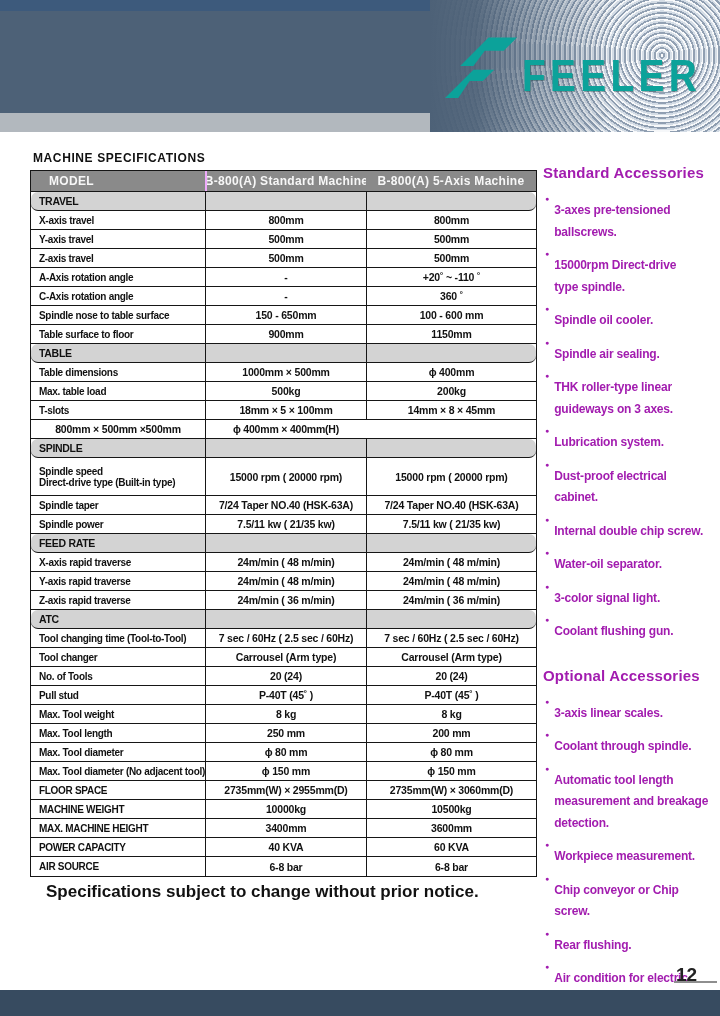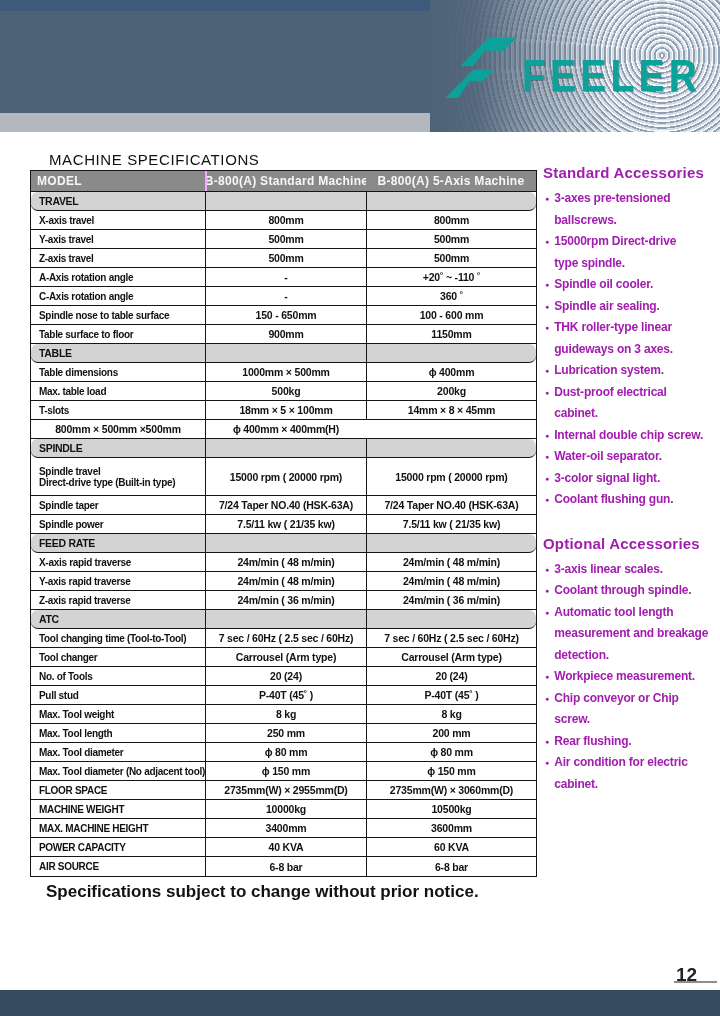--- a/index.html
+++ b/index.html
@@ -22,52 +22,52 @@
   }
   
   .logo { position:absolute; left:444px; top:28px; display:flex; align-items:flex-end; }
   .logo-icon { width:74px; height:72px; }
   .logo-text {
     display:inline-block; font-weight:bold; font-size:44px; line-height:1;
     color:#0ca29a; letter-spacing:5px; transform:scaleX(0.88); transform-origin:left bottom;
     margin-left:4px; margin-bottom:2px; text-shadow:1px 1px 0 rgba(20,60,60,0.35);
   }
   
-  .spec-title { position:absolute; left:33px; top:151px; font-size:15px; font-weight:normal; letter-spacing:0.6px; color:#111;margin-left:16px; }
+  .spec-title { position:absolute; left:33px; top:151px; font-size:12px; font-weight:bold; letter-spacing:0.6px; color:#111; }
   .footnote   { position:absolute; left:46px; top:882px; font-size:17px; font-weight:600; color:#111; }
   .pageno     { position:absolute; left:676px; top:964px; font-size:19px; font-weight:bold; color:#222; }
   .pageline   { position:absolute; left:674px; top:981px; width:43px; height:2px; background:#8e8e8e; }
   
   .spec-table {
     position:absolute; left:30px; top:170px; width:507px;
     border:1px solid #161616; background:#fff;
   }
   .trow { display:grid; grid-template-columns:174px 161px 170px; height:19px; border-bottom:1px solid #161616; }
   .trow:last-child { border-bottom:none; }
   .trow.tall { height:38px; }
   .thead { display:grid; grid-template-columns:174px 161px 170px; height:21px; background:#8a8a8a; border-bottom:1px solid #161616; }
   .thead .cell { color:#f7f7f7; font-size:12px; font-weight:600; letter-spacing:0.3px; }
-  .thead .cell:nth-child(1) { justify-content:flex-start; padding-left:6px; }
+  .thead .cell:nth-child(1) { justify-content:flex-start; padding-left:18px; }
   .thead .cell:nth-child(2) { border-left:2px solid #f0abfc; }
   .cell { display:flex; align-items:center; justify-content:center; overflow:hidden; white-space:nowrap; }
   .cell.label {
     justify-content:flex-start; padding-left:8px; font-size:10px; font-weight:600;
     letter-spacing:-0.3px; color:#111; flex-direction:column; align-items:flex-start; justify-content:center;
   }
   .cell.val { font-size:10.5px; font-weight:600; letter-spacing:-0.2px; color:#111; }
   .trow .cell:nth-child(2), .trow .cell:nth-child(3) { border-left:1px solid #161616; }
   .trow.section { background:#d3d3d3;border-radius:7px; }
   .trow.section .cell.label { font-size:10.5px; font-weight:600; }
   
   .sidebar { position:absolute; left:543px; top:164px; width:178px; color:#a21caf; }
   .acc-title { font-size:15px; font-weight:bold; letter-spacing:0.2px; margin-bottom:7px; }
   .acc-title.optional { margin-top:24px; }
   .acc-item { display:flex; align-items:flex-start; }
   .bullet { font-size:7px; line-height:21.5px; margin:0 5px 0 2px; flex:0 0 auto; }
-  .acc-lines { font-size:12px; font-weight:600; line-height:21.5px; letter-spacing:-0.2px; white-space:nowrap; }
+  .acc-lines { font-size:12px; font-weight:600; line-height:21.5px; letter-spacing:-0.2px; white-space:nowrap;margin-top:12px; }
 </style>
 </head>
 <body>
 
 <div class="page">
 
   <div class="band-top"></div>
   <div class="band-main"></div>
   <div class="band-gray"></div>
   <div class="header-photo"></div>
@@ -153,21 +153,21 @@
           <div class="cell val">800mm × 500mm ×500mm</div>
           <div class="cell val">ϕ 400mm × 400mm(H)</div>
         </div>
         <div class="trow section">
           <div class="cell label">SPINDLE</div>
           <div class="cell val"></div>
           <div class="cell val"></div>
         </div>
         <div class="trow tall">
           <div class="cell label">
-            <div>Spindle travel</div>
+            <div>Spindle speed</div>
             <div>Direct-drive type (Built-in type)</div>
           </div>
           <div class="cell val">15000 rpm ( 20000 rpm)</div>
           <div class="cell val">15000 rpm ( 20000 rpm)</div>
         </div>
         <div class="trow">
           <div class="cell label">Spindle taper</div>
           <div class="cell val">7/24 Taper NO.40  (HSK-63A)</div>
           <div class="cell val">7/24 Taper NO.40  (HSK-63A)</div>
         </div>

